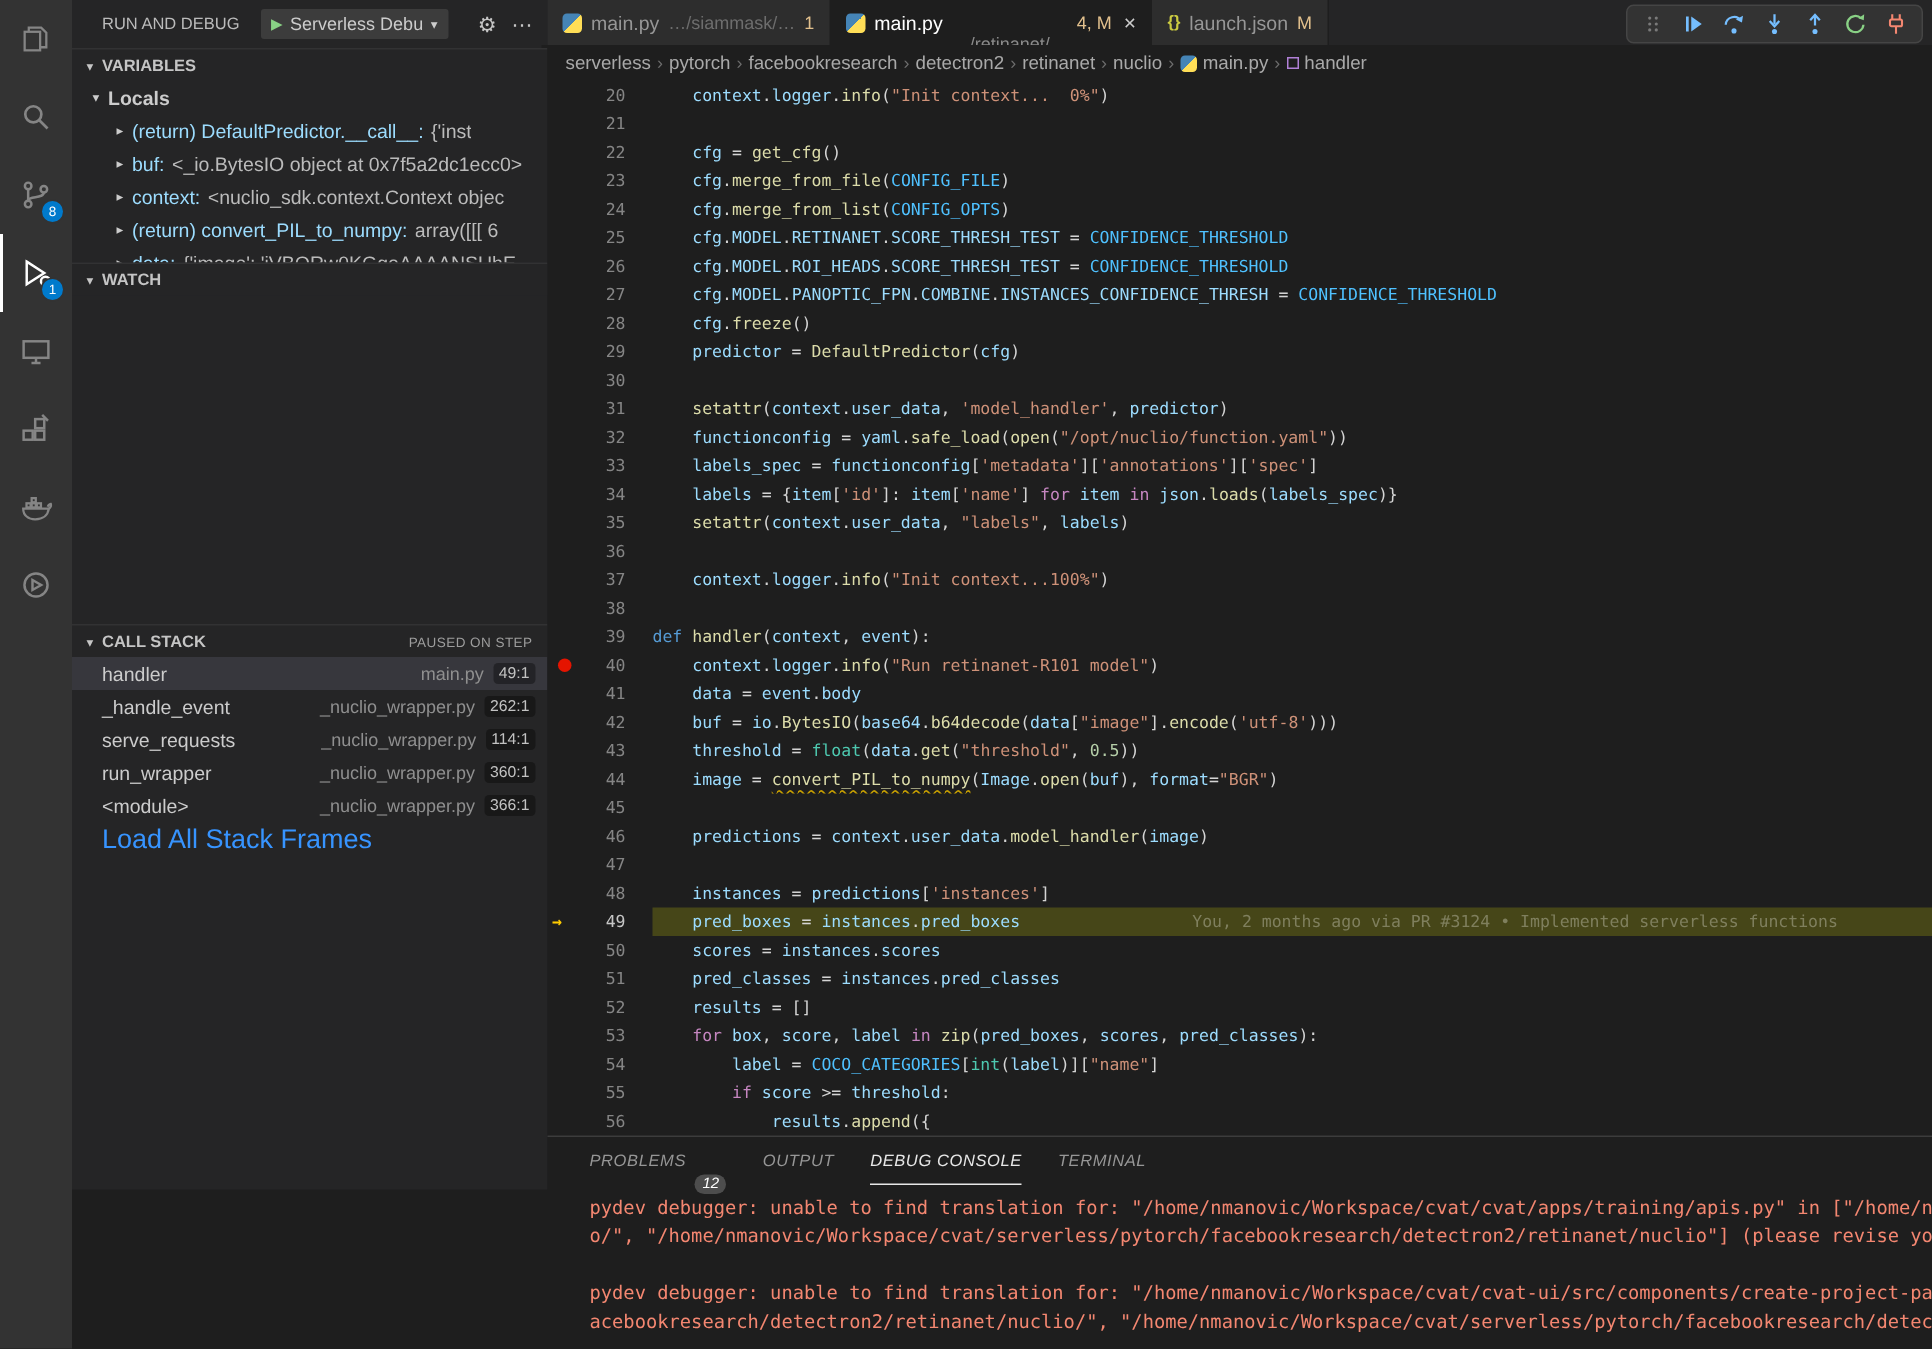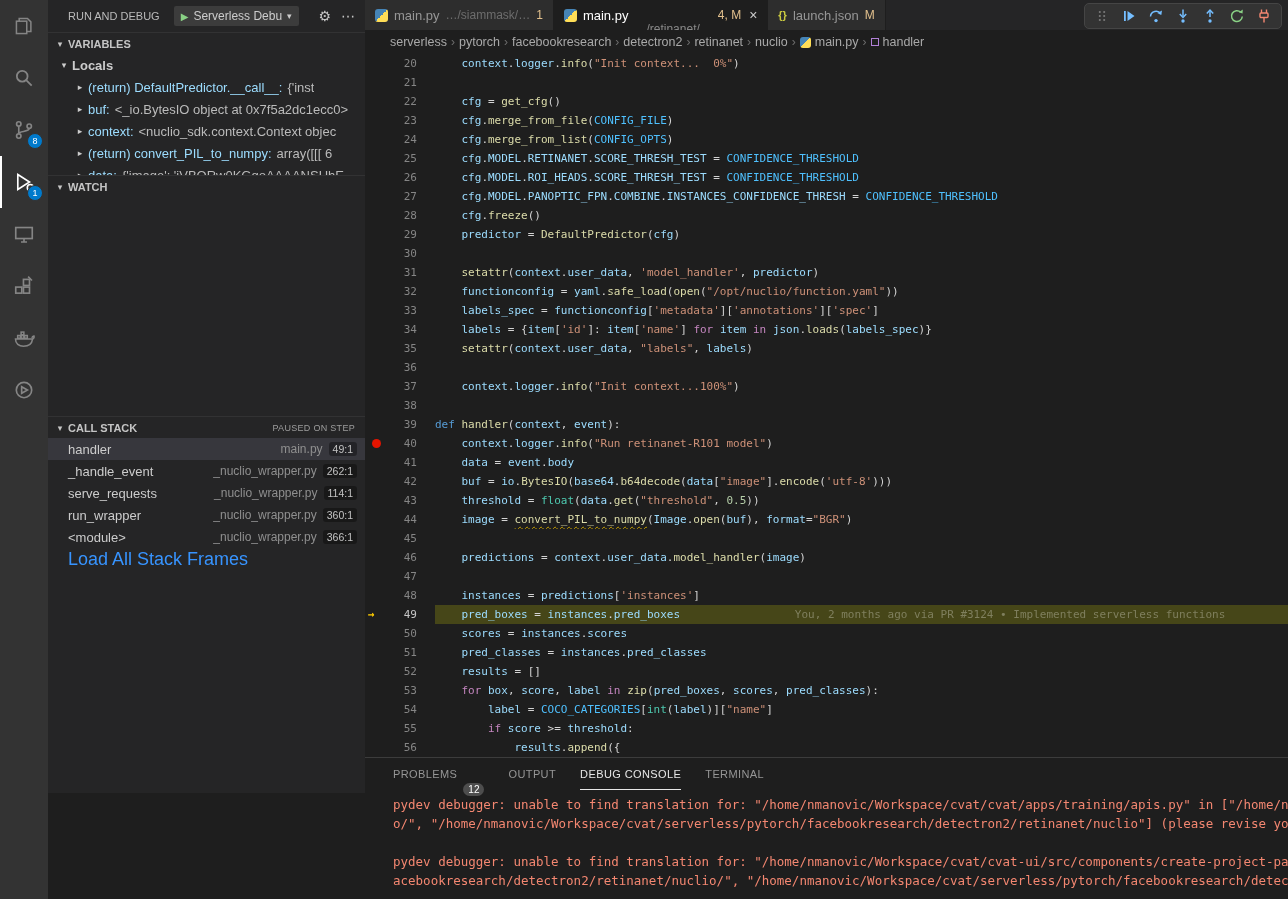--- a/index.html
+++ b/index.html
@@ -58,21 +58,21 @@
   .tab.active { background:#1e1e1e; color:#ffffff; }
   .tab-dir { font-size:12px; color:#6d6d6d; }
   .tab.active .tab-dir { color:#8a8a8a;margin-top:28px; }
   .tab-badge { font-size:12px; color:#e2c08d; }
   .tab-close { font-size:14px; color:#cccccc; margin-left:2px; }
   .py-icon { width:13px; height:13px; flex:none; border-radius:3px; background:linear-gradient(135deg,#4584b6 50%,#ffde57 50%); }
   .py-icon.small { width:11px; height:11px; }
   .json-icon { color:#cbcb41; font-weight:bold; font-size:11px; }
 
   
-  .breadcrumbs { position:absolute; left:374px; top:30px; right:0; height:24px; background:#1e1e1e; display:flex; align-items:center;
+  .breadcrumbs { position:absolute; left:361px; top:30px; right:0; height:24px; background:#1e1e1e; display:flex; align-items:center;
     padding-left:16px; font-size:12.5px; color:#a9a9a9; white-space:nowrap; overflow:hidden; }
   .crumb { display:flex; align-items:center; gap:4px; cursor:pointer; }
   .crumb-sep { color:#6d6d6d; margin:0 4px; font-size:12px; }
   .method-icon { width:8px; height:8px; border:1.5px solid #b180d7; flex:none; }
 
   
   .editor { position:absolute; left:365px; top:54px; right:0; height:703px; background:#1e1e1e; overflow:hidden; }
   .code-line { display:flex; height:19px; line-height:19px; font-family:"DejaVu Sans Mono", monospace; font-size:11px; white-space:pre; }
   .gutter { width:70px; flex:none; position:relative; }
   .ln { position:absolute; left:0; top:0; width:52px; text-align:right; color:#858585; }
@@ -86,21 +86,21 @@
   .tok-s{color:#ce9178} .tok-n{color:#b5cea8} .tok-t{color:#4ec9b0} .tok-C{color:#4fc1ff} .tok-p{color:#d4d4d4}
   .tok-fw{color:#dcdcaa; text-decoration:underline wavy #c8a000 1px; text-underline-offset:3px;}
 
   
   .dbg-toolbar { position:absolute; top:3px; right:6px; z-index:5; display:flex; align-items:center; gap:9px;
     background:#333333; border:1px solid #454545; border-radius:5px; padding:3px 8px; }
   .dbg-btn { width:18px; height:18px; display:flex; align-items:center; justify-content:center; cursor:pointer; }
 
   
   .panel { position:absolute; left:365px; top:757px; right:0; bottom:0; background:#1e1e1e; border-top:1px solid rgba(90,90,90,0.5); }
-  .panel-tabs { height:32px; display:flex; align-items:flex-end; gap:24px; padding-left:28px; }
+  .panel-tabs { height:32px; display:flex; align-items:flex-end; gap:24px; padding-left:28px;font-style:italic; }
   .ptab { height:100%; display:flex; align-items:center; gap:6px; font-size:11px; letter-spacing:0.4px; color:#969696; cursor:pointer; }
   .ptab.active { color:#e7e7e7; border-bottom:1px solid #e7e7e7; }
   .pbadge { background:#4d4d4d; color:#ffffff; font-size:10px; border-radius:8px; padding:1px 5px; letter-spacing:0;margin-top:30px; }
   .console { padding:5px 0 0 28px; font-family:"DejaVu Sans Mono", monospace; font-size:12.5px; line-height:19px;
     color:#f48771; overflow:hidden; }
   .cline { white-space:pre; overflow:hidden; }
   .cblock.later { margin-top:19px; }
 </style>
 </head>
 <body>

